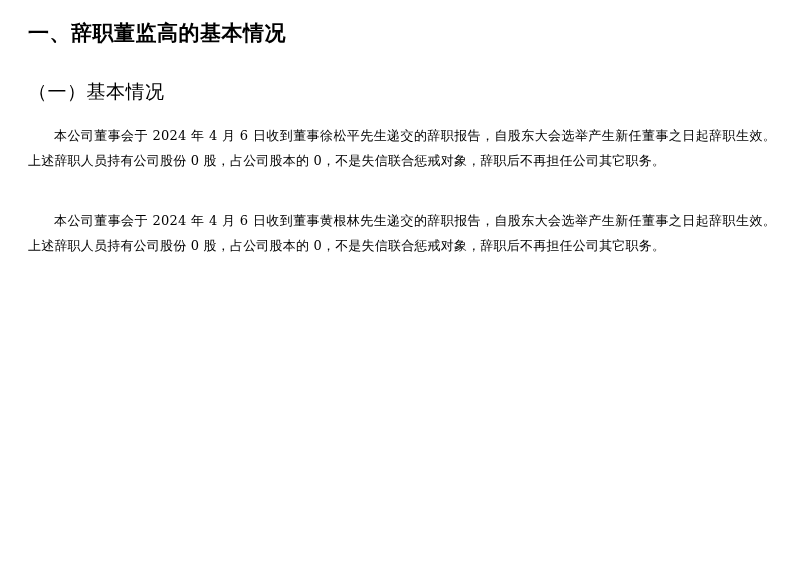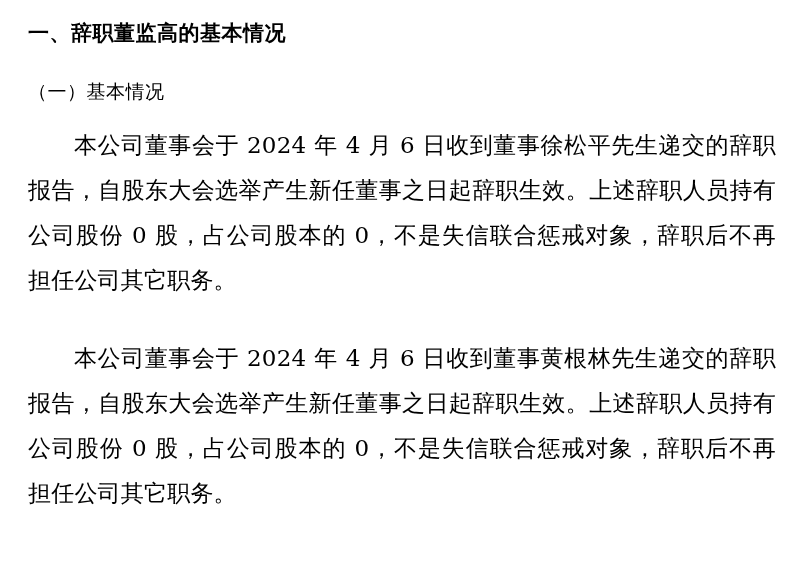--- a/index.html
+++ b/index.html
@@ -29,21 +29,21 @@
     line-height: 1.4;
   }
   .heading-2 {
     font-size: 19px;
     font-weight: normal;
     margin: 31px 0 0 0;
     line-height: 1.4;
     letter-spacing: 0.5px;
   }
   .body-para {
-    font-size: 23px;
+    font-size: 13px;
     line-height: 1.95;
     text-align: justify;
     text-justify: inter-ideograph;
     text-indent: 2em;
     margin: 18px 0 0 0;
     letter-spacing: 0.2px;
   }
   .body-para.second {
     margin-top: 34px;
   }

